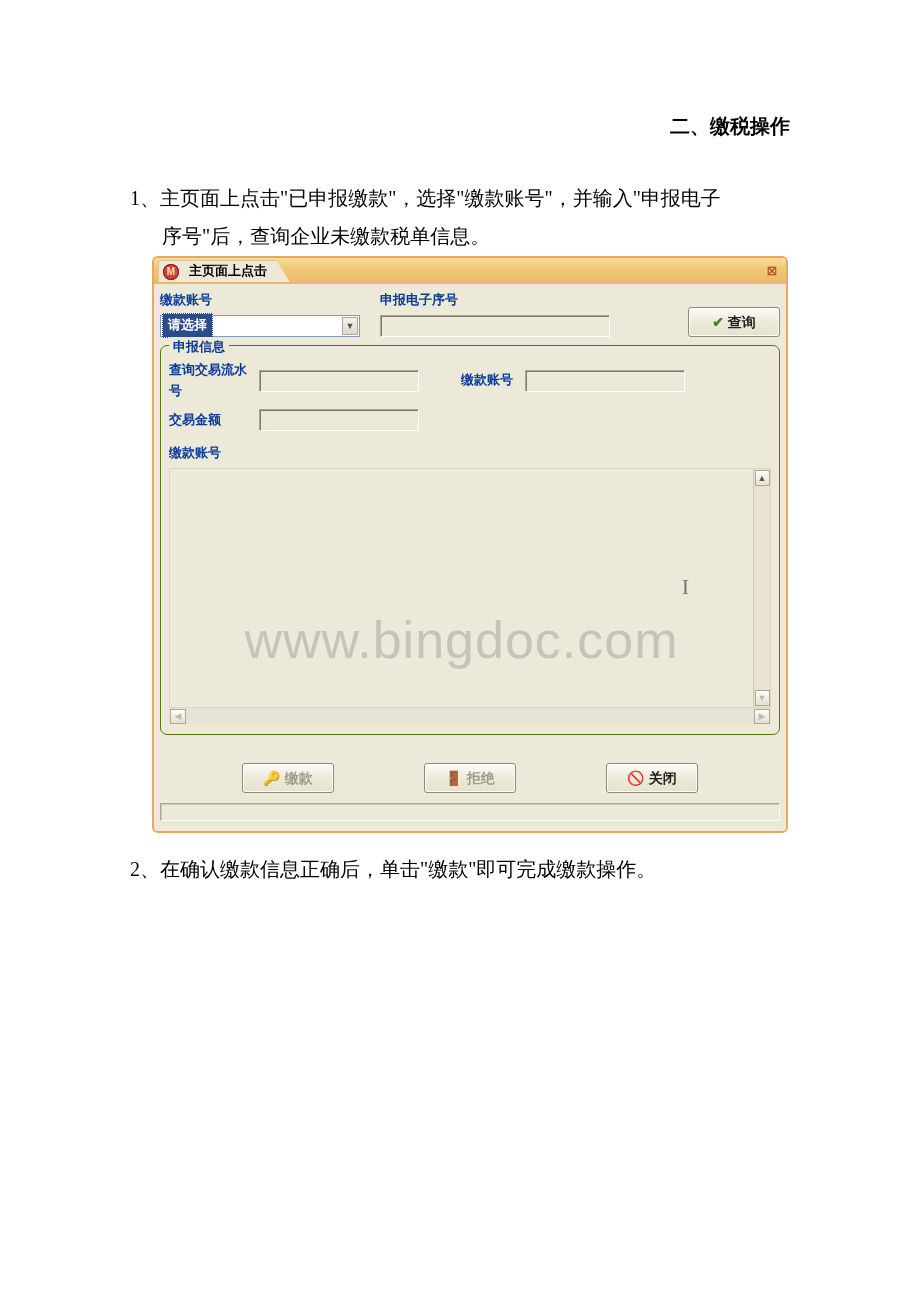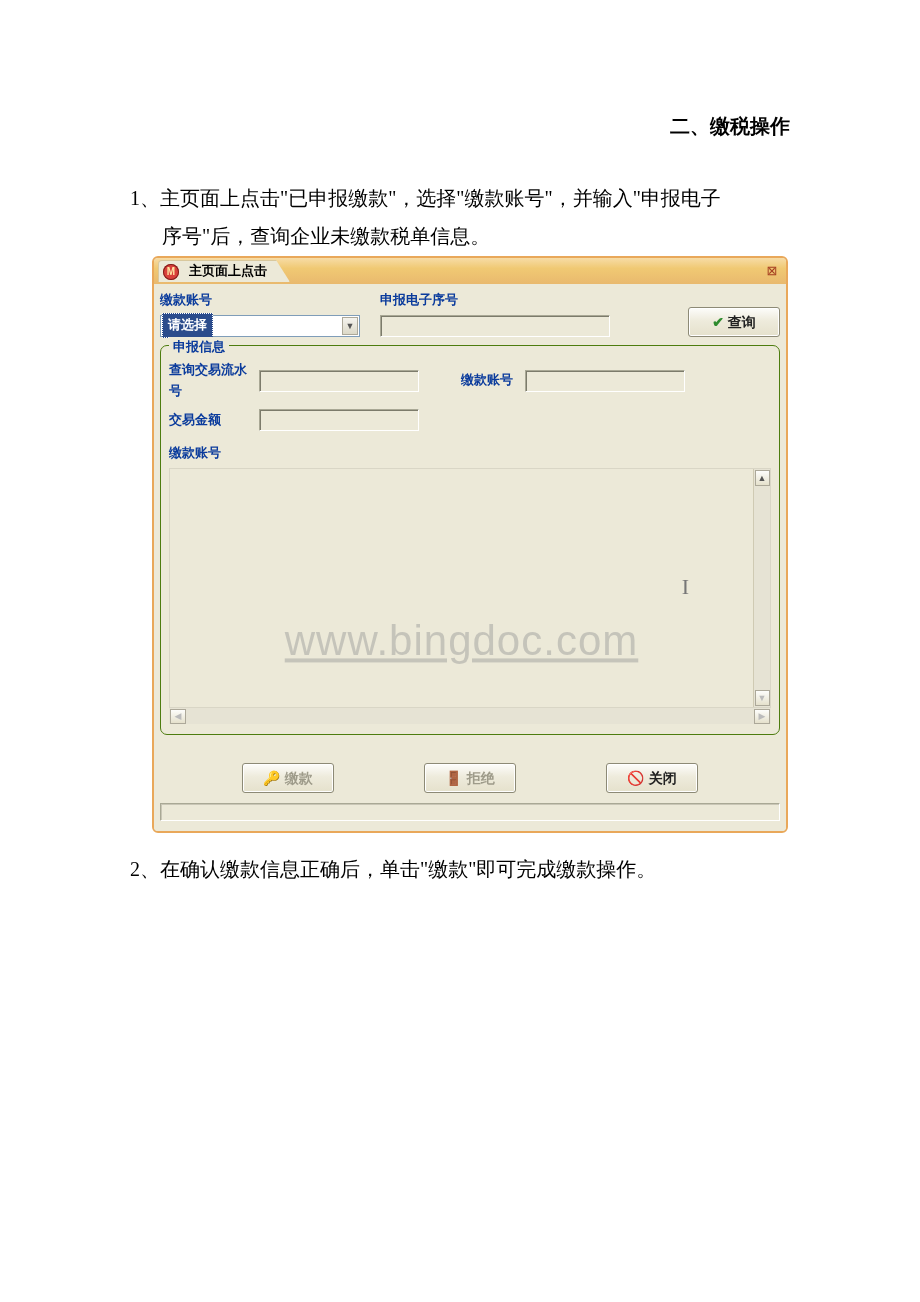--- a/index.html
+++ b/index.html
@@ -228,25 +228,24 @@
   }
   .detail-content {
     flex: 1;
     position: relative;
   }
   .watermark {
     position: absolute;
     left: 50%; top: 72%;
     transform: translate(-50%,-50%);
     font-family: Arial, sans-serif;
-    font-size: 42px;
+    font-size: 52px;
     color: rgba(150,150,150,0.45);
     letter-spacing: 1px;
     white-space: nowrap;
-    text-decoration: underline;
   }
   .ibeam {
     position: absolute;
     right: 64px; top: 100px;
     font-family: serif;
     font-size: 22px;
     color: #777;
   }
   .vscroll {
     width: 17px;

